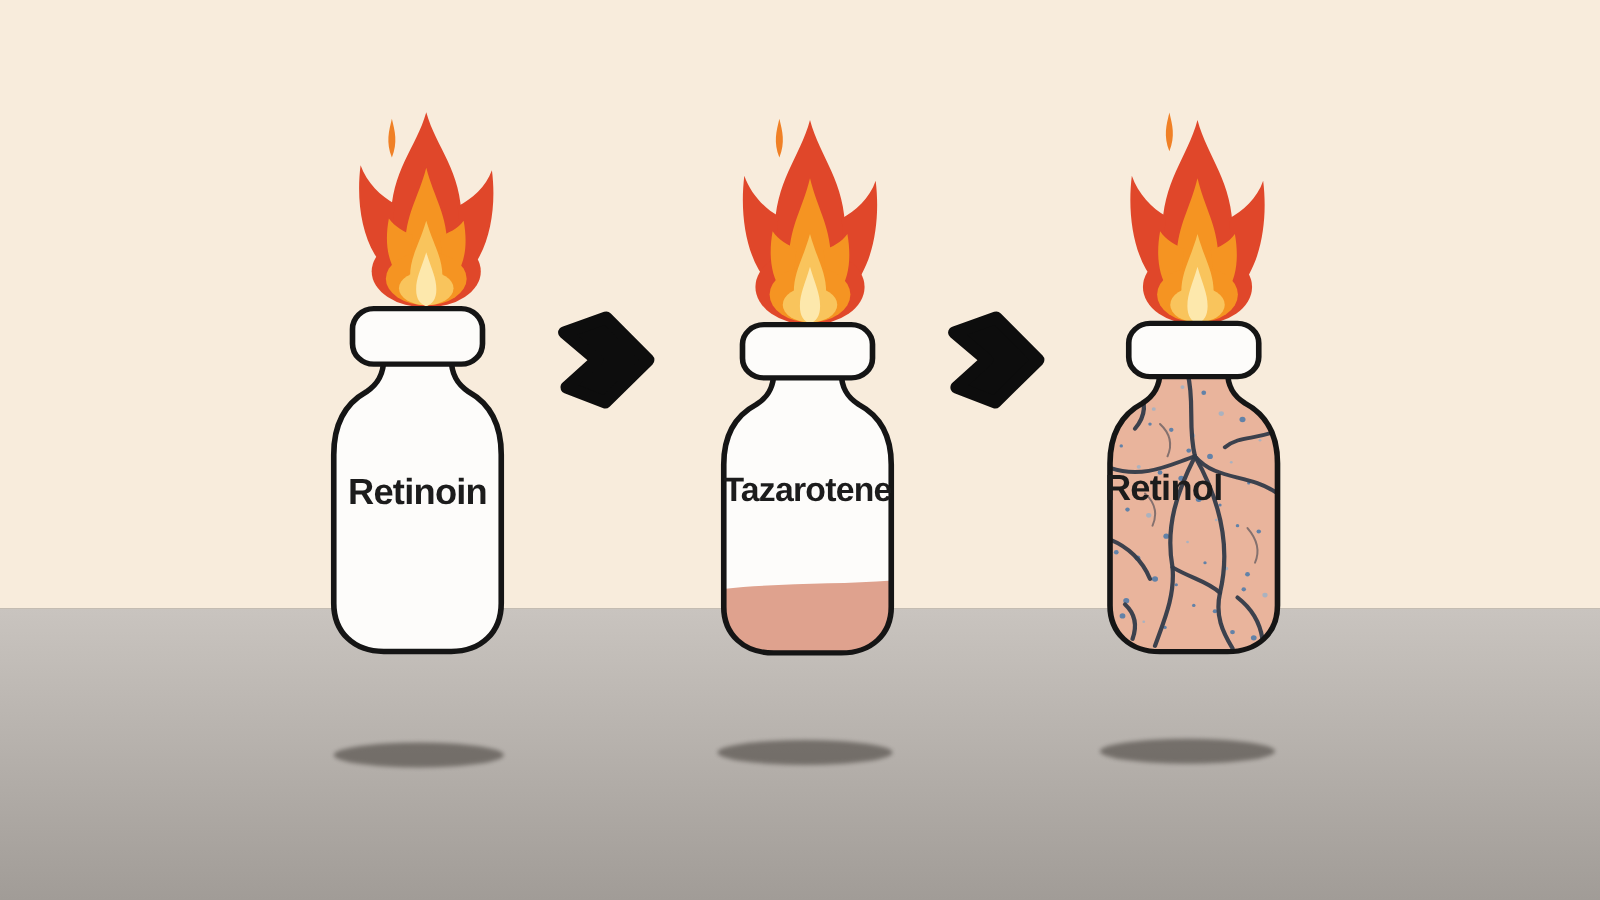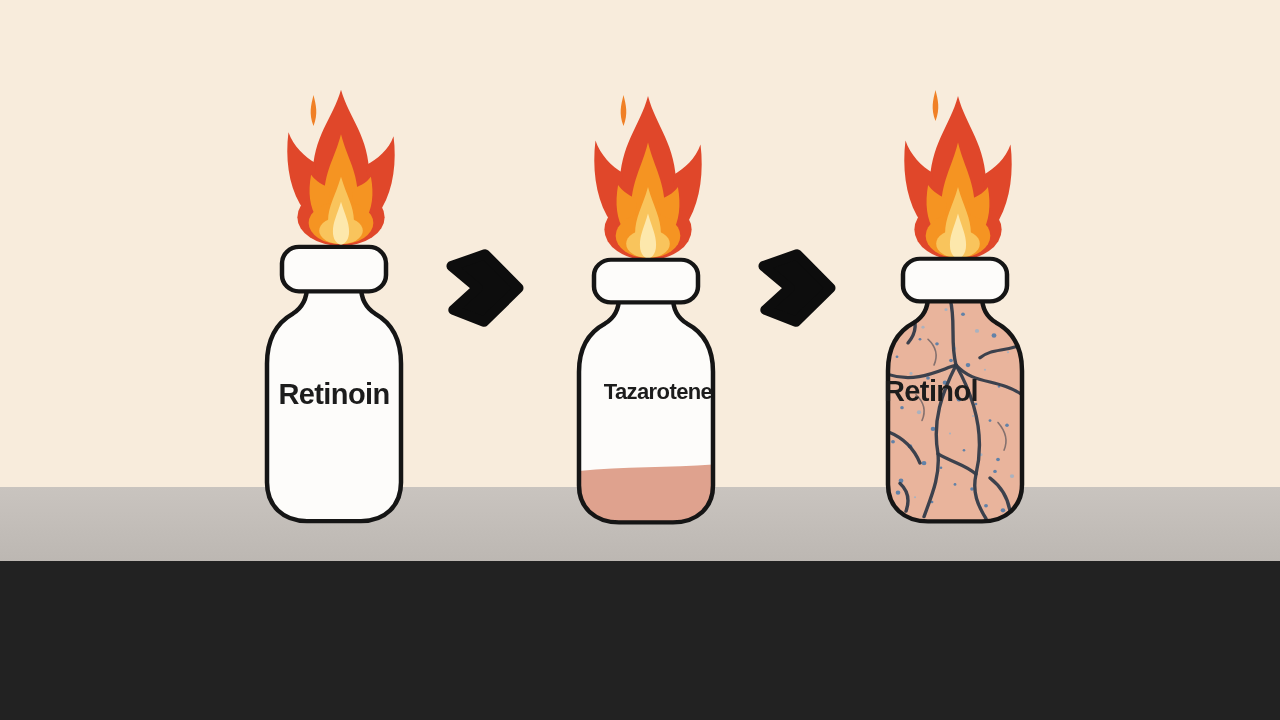--- a/index.html
+++ b/index.html
@@ -3,30 +3,30 @@
 <meta charset="utf-8">
 <style>
   :root{
     --wall:#f8ecdc; --floor-top:#c9c4bf; --floor-bottom:#a19c97;
     --outline:#151515; --bottle-fill:#fdfcfa; --label:#1c1c1c;
     --flame-outer:#e0472a; --flame-mid:#f59422; --flame-inner:#f9c45c; --flame-core:#fde8ac;
     --spark:#f08026; --arrow:#0d0d0d; --shadow:#6b6661;
     --liquid:#dfa28e; --skin:#e9b49c; --crack:#333b49;
   }
   html,body{margin:0;padding:0;background:#222;}
-  .scene{position:relative;width:1280px;height:561px;margin:0 auto;overflow:hidden;
+  .scene{position:relative;width:1280px;height:720px;margin:0 auto;overflow:hidden;
          font-family:"Liberation Sans",sans-serif;}
   .abs{position:absolute;}
   .wall{left:0;top:0;width:1280px;height:487px;background:var(--wall);}
   .floor{left:0;top:487px;width:1280px;height:233px;
          background:linear-gradient(180deg,var(--floor-top) 0%,var(--floor-bottom) 100%);}
   .shadow{background:var(--shadow);border-radius:50%;filter:blur(1.6px);opacity:.88;}
   .label{color:var(--label);font-weight:700;font-size:29px;letter-spacing:-0.6px;
          text-align:center;line-height:32px;}
-  .label.small{font-size:22px;margin-left:12px;}
+  .label.small{font-size:27px;}
   svg{overflow:visible;}
   .bottle-fill{fill:var(--bottle-fill);}
   .outline{stroke:var(--outline);stroke-width:4.5;}
   .stroke-only{fill:none;stroke:var(--outline);stroke-width:4.5;}
   .liquid{fill:var(--liquid);}
   .skin-fill{fill:var(--skin);stroke:none;}
   .cracks path{fill:none;stroke:var(--crack);stroke-linecap:round;}
   .crack-main{stroke-width:3.4;opacity:.95;}
   .crack-thin{stroke-width:1.6;opacity:.55;}
   .fo{fill:var(--flame-outer);} .fm{fill:var(--flame-mid);}

